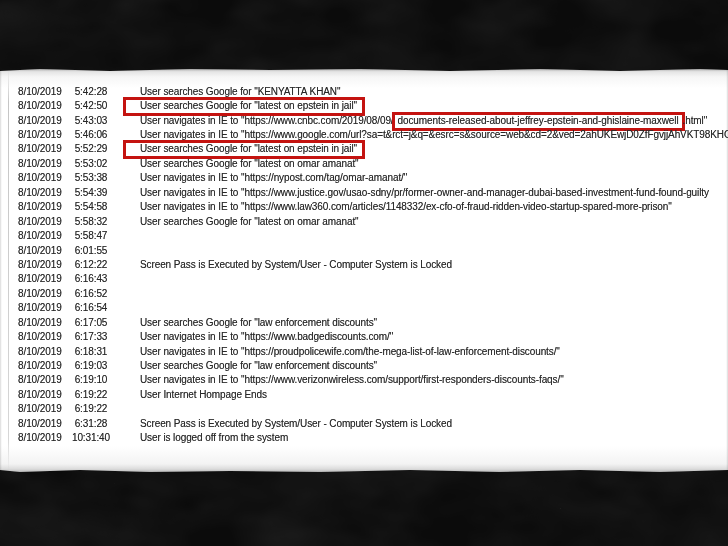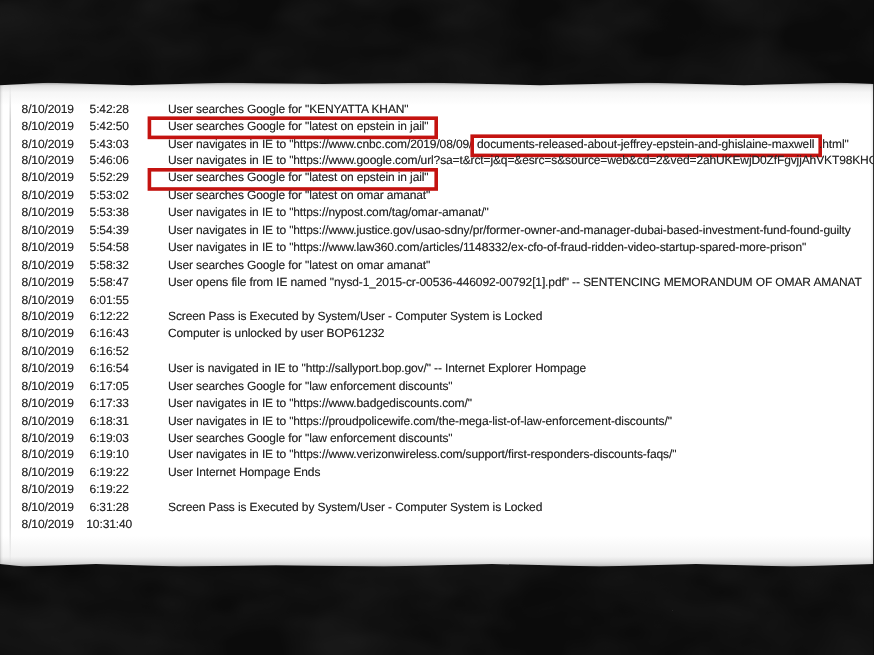--- a/index.html
+++ b/index.html
@@ -132,49 +132,46 @@
 
   <div class="row">
     <span class="c-date">8/10/2019</span>
     <span class="c-time">5:58:32</span>
     <span class="c-text"><span>User searches Google for "latest on omar amanat"</span></span>
   </div>
 
   <div class="row">
     <span class="c-date">8/10/2019</span>
     <span class="c-time">5:58:47</span>
-    <span class="c-text"><span>User opens file from IE named "nysd-1_2015-cr-00536-446092-00792[1].pdf" -- SENTENCING MEMORANDUM OF OMAR AMANAT</span></span>
   </div>
 
   <div class="row">
     <span class="c-date">8/10/2019</span>
     <span class="c-time">6:01:55</span>
   </div>
 
   <div class="row">
     <span class="c-date">8/10/2019</span>
     <span class="c-time">6:12:22</span>
     <span class="c-text"><span>Screen Pass is Executed by System/User - Computer System is Locked</span></span>
   </div>
 
   <div class="row">
     <span class="c-date">8/10/2019</span>
     <span class="c-time">6:16:43</span>
-    <span class="c-text"><span>Computer is unlocked by user BOP61232</span></span>
   </div>
 
   <div class="row">
     <span class="c-date">8/10/2019</span>
     <span class="c-time">6:16:52</span>
   </div>
 
   <div class="row">
     <span class="c-date">8/10/2019</span>
     <span class="c-time">6:16:54</span>
-    <span class="c-text"><span>User is navigated in IE to "http://sallyport.bop.gov/" -- Internet Explorer Hompage</span></span>
   </div>
 
   <div class="row">
     <span class="c-date">8/10/2019</span>
     <span class="c-time">6:17:05</span>
     <span class="c-text"><span>User searches Google for "law enforcement discounts"</span></span>
   </div>
 
   <div class="row">
     <span class="c-date">8/10/2019</span>
@@ -213,17 +210,18 @@
 
   <div class="row">
     <span class="c-date">8/10/2019</span>
     <span class="c-time">6:31:28</span>
     <span class="c-text"><span>Screen Pass is Executed by System/User - Computer System is Locked</span></span>
   </div>
 
   <div class="row">
     <span class="c-date">8/10/2019</span>
     <span class="c-time">10:31:40</span>
+    <span class="c-text"><span>User is logged off from the system</span></span>
   </div>
 </div>
   </div>
 
 </div>
 
 </body></html>

